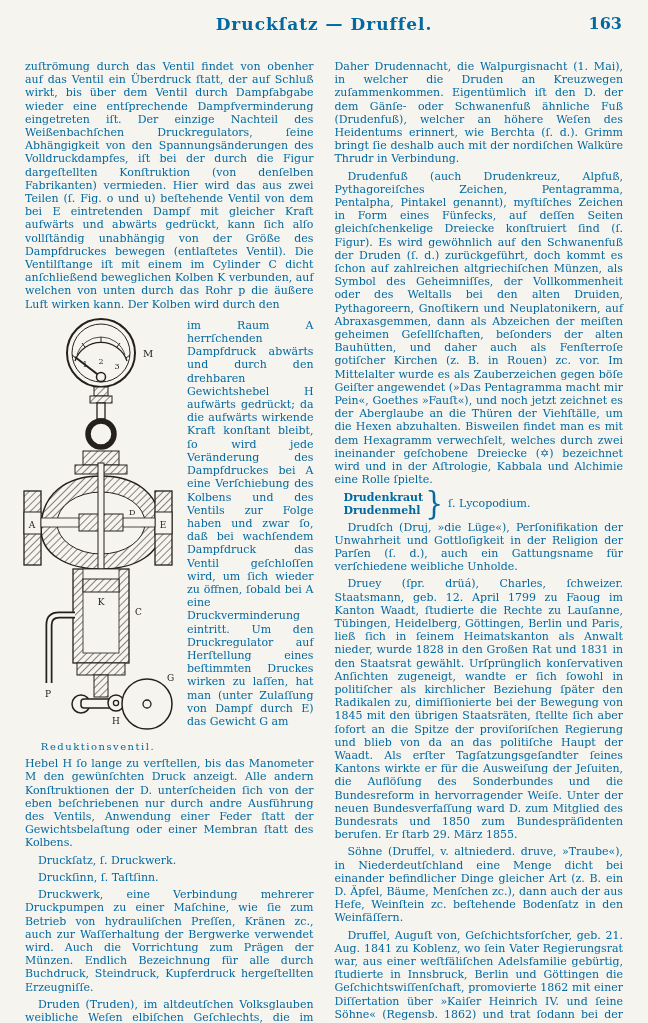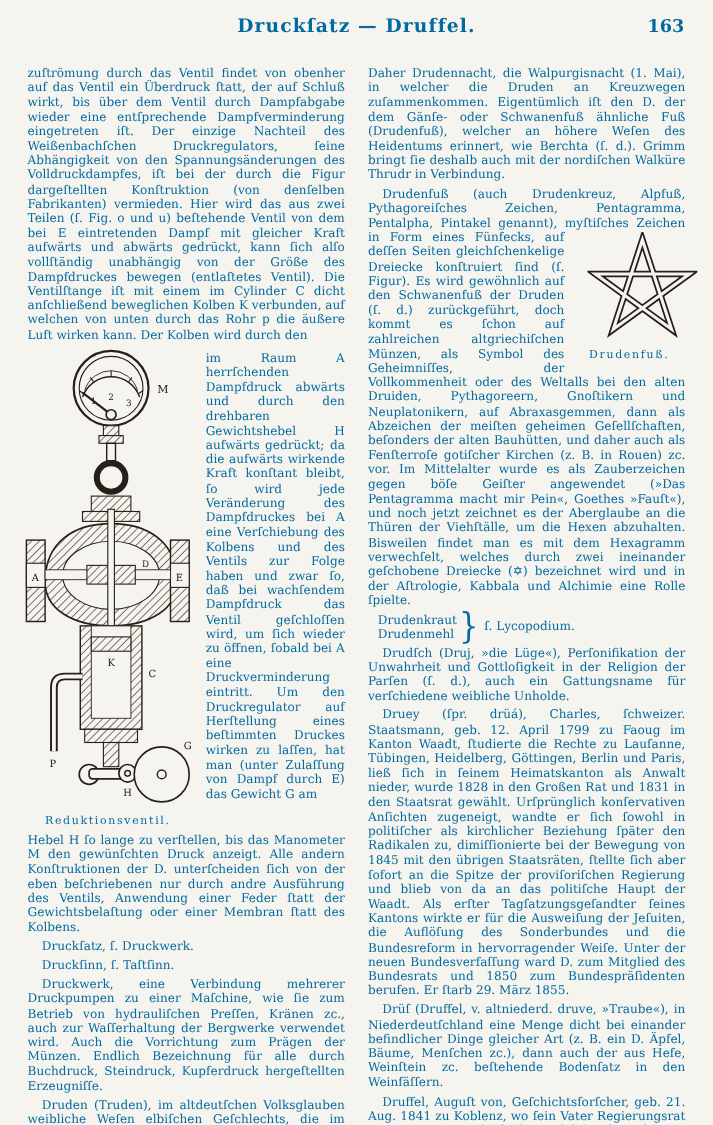--- a/index.html
+++ b/index.html
@@ -38,21 +38,21 @@
   svg text{font-family:"DejaVu Serif", serif;fill:#26201a;}
   
   .penta-float{
     float:right;width:102px;margin:2px 0 2px 8px;text-align:center;
   }
   .penta-float .fig-caption{letter-spacing:1.5px;}
   
   .brace-row{
     display:flex;align-items:center;margin-left:13px;text-align:left;
   }
-  .brace-words div{font-weight:normal;line-height:13px;}
+  .brace-words div{font-weight:bold;line-height:13px;}
   .brace-char{
     font-size:28px;font-weight:normal;margin:0 5px 0 2px;
     transform:scaleY(1.15);display:inline-block;
   }
 </style>
 </head>
 <body>
 
 <div class="page">
 
@@ -153,40 +153,33 @@
       <p class="entry"><b class="lead">Druckwerk,</b> <span>eine Verbindung mehrerer Druckpumpen zu einer Maſchine, wie ſie zum Betrieb von hydrauliſchen Preſſen, Kränen zc., auch zur Waſſerhaltung der Bergwerke verwendet wird. Auch die Vorrichtung zum Prägen der Münzen. Endlich Bezeichnung für alle durch Buchdruck, Steindruck, Kupferdruck hergeſtellten Erzeugniſſe.</span></p>
       <p class="entry"><b class="lead">Druden</b> <span>(Truden), im altdeutſchen Volksglauben weibliche Weſen elbiſchen Geſchlechts, die im Glauben der ſpätern Zeit zu Unholden und hexenartigen Nachtgeiſtern herabſanken, welche allerlei böſen Zauber trieben und namentlich als Alp oder Nachtmahr plagten.</span></p>
     </div>
 
     <div class="col">
       <p>Daher Drudennacht, die Walpurgisnacht (1. Mai), in welcher die Druden an Kreuzwegen zuſammenkommen. Eigentümlich iſt den D. der dem Gänſe- oder Schwanenfuß ähnliche Fuß (Drudenfuß), welcher an höhere Weſen des Heidentums erinnert, wie Berchta (ſ. d.). Grimm bringt ſie deshalb auch mit der nordiſchen Walküre Thrudr in Verbindung.</p>
 
       <p class="entry">
         <b class="lead">Drudenfuß</b>
         <span>(auch Drudenkreuz, Alpfuß, Pythagoreiſches Zeichen, Pentagramma, Pentalpha, Pintakel genannt), myſtiſches Zeichen in Form</span>
-        <span class="penta-float">
-          <svg width="100" height="100" viewBox="0 0 100 100">
-            <path d="M50,7 L76.5,88.4 L7.2,38.1 L92.8,38.1 L23.5,88.4 Z" fill="none" stroke="#26201a" stroke-width="6" stroke-linejoin="miter"></path>
-            <path d="M50,7 L76.5,88.4 L7.2,38.1 L92.8,38.1 L23.5,88.4 Z" fill="none" stroke="#f6f4ee" stroke-width="2.8" stroke-linejoin="miter"></path>
-          </svg>
-          <span class="fig-caption" style="display:block">Drudenfuß.</span>
-        </span>
         <span>eines Fünfecks, auf deſſen Seiten gleichſchenkelige Dreiecke konſtruiert ſind (ſ. Figur). Es wird gewöhnlich auf den Schwanenfuß der Druden (ſ. d.) zurückgeführt, doch kommt es ſchon auf zahlreichen altgriechiſchen Münzen, als Symbol des Geheimniſſes, der Vollkommenheit oder des Weltalls bei den alten Druiden, Pythagoreern, Gnoſtikern und Neuplatonikern, auf Abraxasgemmen, dann als Abzeichen der meiſten geheimen Geſellſchaften, beſonders der alten Bauhütten, und daher auch als Fenſterroſe gotiſcher Kirchen (z. B. in Rouen) zc. vor. Im Mittelalter wurde es als Zauberzeichen gegen böſe Geiſter angewendet (»Das Pentagramma macht mir Pein«, Goethes »Fauſt«), und noch jetzt zeichnet es der Aberglaube an die Thüren der Viehſtälle, um die Hexen abzuhalten. Bisweilen findet man es mit dem Hexagramm verwechſelt, welches durch zwei ineinander geſchobene Dreiecke (✡) bezeichnet wird und in der Aſtrologie, Kabbala und Alchimie eine Rolle ſpielte.</span>
       </p>
 
       <div class="brace-row">
         <span class="brace-words">
           <div>Drudenkraut</div>
           <div>Drudenmehl</div>
         </span>
         <span class="brace-char">}</span>
         <span>ſ. Lycopodium.</span>
       </div>
 
       <p class="entry"><b class="lead">Drudſch</b> <span>(Druj, »die Lüge«), Perſonifikation der Unwahrheit und Gottloſigkeit in der Religion der Parſen (ſ. d.), auch ein Gattungsname für verſchiedene weibliche Unholde.</span></p>
       <p class="entry"><b class="lead">Druey</b> <span>(ſpr. drüá), Charles, ſchweizer. Staatsmann, geb. 12. April 1799 zu Faoug im Kanton Waadt, ſtudierte die Rechte zu Lauſanne, Tübingen, Heidelberg, Göttingen, Berlin und Paris, ließ ſich in ſeinem Heimatskanton als Anwalt nieder, wurde 1828 in den Großen Rat und 1831 in den Staatsrat gewählt. Urſprünglich konſervativen Anſichten zugeneigt, wandte er ſich ſowohl in politiſcher als kirchlicher Beziehung ſpäter den Radikalen zu, dimiſſionierte bei der Bewegung von 1845 mit den übrigen Staatsräten, ſtellte ſich aber ſofort an die Spitze der proviſoriſchen Regierung und blieb von da an das politiſche Haupt der Waadt. Als erſter Tagſatzungsgeſandter ſeines Kantons wirkte er für die Ausweiſung der Jeſuiten, die Auflöſung des Sonderbundes und die Bundesreform in hervorragender Weiſe. Unter der neuen Bundesverfaſſung ward D. zum Mitglied des Bundesrats und 1850 zum Bundespräſidenten berufen. Er ſtarb 29. März 1855.</span></p>
-      <p class="entry"><b class="lead">Drüſ</b> <span>(Druffel, v. altniederd. druve, »Traube«), in Niederdeutſchland eine Menge dicht bei einander befindlicher Dinge gleicher Art (z. B. ein D. Äpfel, Bäume, Menſchen zc.), dann auch der aus Hefe, Weinſtein zc. beſtehende Bodenſatz in den Weinfäſſern.</span></p>
+      <p class="entry"><b class="lead">Söhne</b> <span>(Druffel, v. altniederd. druve, »Traube«), in Niederdeutſchland eine Menge dicht bei einander befindlicher Dinge gleicher Art (z. B. ein D. Äpfel, Bäume, Menſchen zc.), dann auch der aus Hefe, Weinſtein zc. beſtehende Bodenſatz in den Weinfäſſern.</span></p>
       <p class="entry"><b class="lead">Druffel,</b> <span>Auguſt von, Geſchichtsforſcher, geb. 21. Aug. 1841 zu Koblenz, wo ſein Vater Regierungsrat war, aus einer weſtfäliſchen Adelsfamilie gebürtig, ſtudierte in Innsbruck, Berlin und Göttingen die Geſchichtswiſſenſchaft, promovierte 1862 mit einer Diſſertation über »Kaiſer Heinrich IV. und ſeine Söhne« (Regensb. 1862) und trat ſodann bei der Hiſtoriſchen Kommiſſion in München als Mitarbeiter für die Her-</span></p>
 
     </div>
 
   </div>
 </div>
 
 </body></html>

